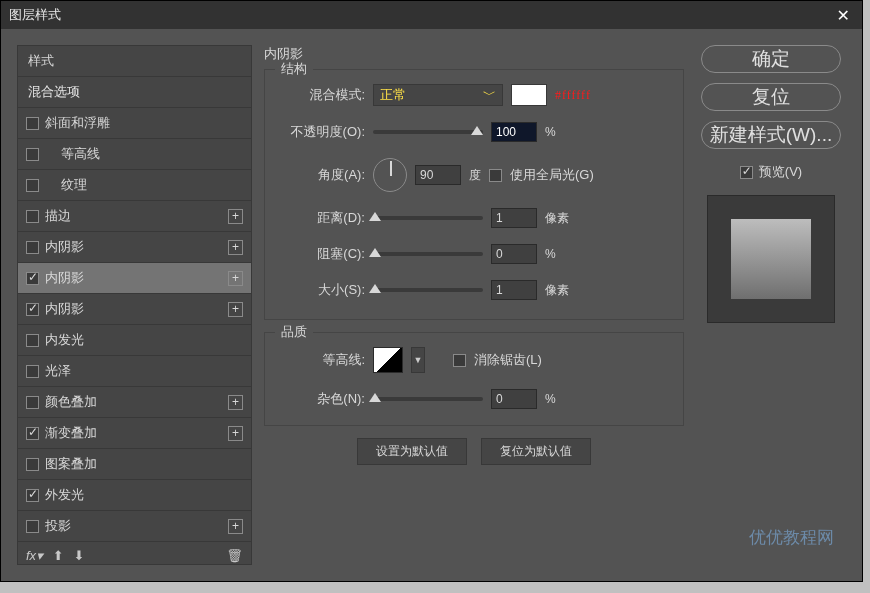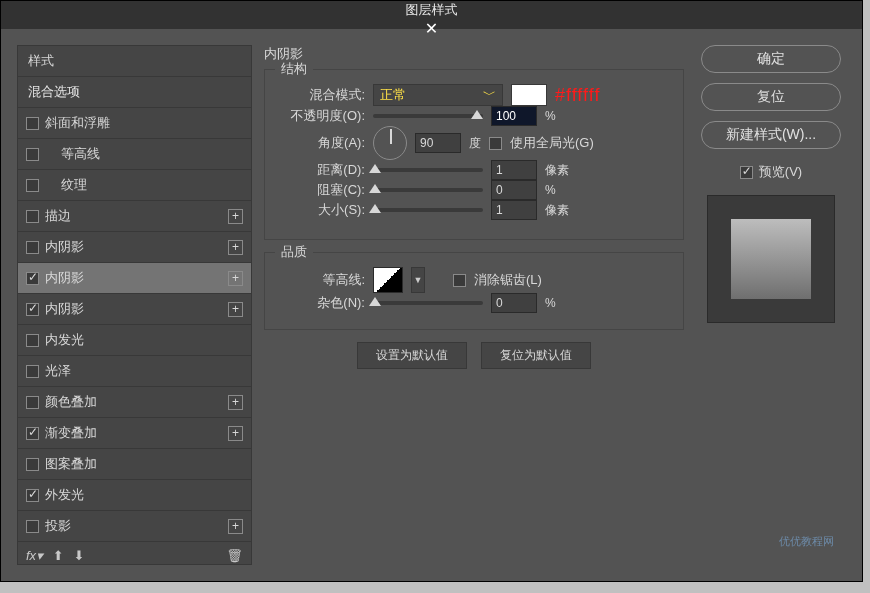--- a/index.html
+++ b/index.html
@@ -1,61 +1,61 @@
 <!DOCTYPE html>
 <html><head>
 <meta charset="utf-8">
 <style>
 * { margin: 0; padding: 0; box-sizing: border-box; font-family: "Microsoft YaHei", sans-serif; }
 body { background: #c0c0c0; width: 870px; height: 593px; position: relative; overflow: hidden; }
 .dialog { position: absolute; top: 0; left: 0; width: 863px; height: 582px; background: #535353; border: 1px solid #000; }
-.titlebar { height: 28px; background: #323232; display: flex; align-items: center; justify-content: space-between; padding: 0 8px; color: #e8e8e8; font-size: 13px; flex-direction: column; }
+.titlebar { height: 28px; background: #323232; display: flex; align-items: center; justify-content: space-between; padding: 0 8px; color: #e8e8e8; font-size: 13px; }
 .close-x { color: #fff; font-size: 16px; cursor: pointer; padding: 0 4px; }
 .content { display: flex; padding: 16px; gap: 12px; height: calc(100% - 28px); }
 
 .left-panel { width: 235px; display: flex; flex-direction: column; background: #454545; border: 1px solid #383838; }
 .l-header { padding: 6px 10px; color: #d8d8d8; font-size: 13px; border-bottom: 1px solid #383838; background: #454545; }
 .l-sub { padding: 6px 10px; color: #e5e5e5; font-size: 13px; border-bottom: 1px solid #383838; }
 .l-row { display: flex; align-items: center; padding: 6px 8px; color: #d8d8d8; font-size: 13px; border-bottom: 1px solid #383838; justify-content: space-between; cursor: pointer; }
 .l-row.sel { background: #747474; }
 .l-left { display: flex; align-items: center; gap: 6px; }
 .cb { width: 13px; height: 13px; border: 1px solid #8a8a8a; background: #3a3a3a; position: relative; display: inline-block; }
 .cb.on::after { content: "✓"; position: absolute; top: -3px; left: 1px; color: #d8d8d8; font-size: 12px; }
 .plus-box { width: 15px; height: 15px; border: 1px solid #8a8a8a; color: #d8d8d8; font-size: 12px; text-align: center; line-height: 13px; }
 .indent { padding-left: 16px; display: inline-block; }
 .l-footer { margin-top: auto; display: flex; align-items: center; padding: 6px 8px; gap: 10px; color: #c8c8c8; font-size: 13px; }
 .trash { margin-left: auto; }
 
 .mid-panel { flex: 1; color: #d8d8d8; font-size: 13px; }
 .section-title { margin-bottom: 6px; }
 .fieldset { border: 1px solid #454545; padding: 14px 16px 16px 16px; margin-bottom: 12px; position: relative; }
 .fieldset .legend { position: absolute; top: -10px; left: 10px; background: #535353; padding: 0 6px; }
-.frow { display: flex; align-items: center; margin-bottom: 0; gap: 8px; }
+.frow { display: flex; align-items: center; margin-bottom: 16px; gap: 8px; }
 .flabel { width: 84px; text-align: right; }
 .select { background: #454545; border: 1px solid #383838; color: #fde047; height: 22px; padding: 0 6px; display: flex; align-items: center; justify-content: space-between; width: 130px; cursor: pointer; }
 .swatch { width: 36px; height: 22px; background: #fff; border: 1px solid #383838; cursor: pointer; }
-.anno { color: #ff1a1a; font-family: Liberation Sans, sans-serif; font-size: 18px; letter-spacing: 1px; }
+.anno { color: #ff1a1a; font-family: Liberation Serif, serif; font-size: 12px; letter-spacing: 1px; }
 .slider-track { position: relative; width: 110px; height: 4px; background: #3a3a3a; border-radius: 2px; }
 .slider-thumb { position: absolute; top: -4px; width: 0; height: 0; border-left: 6px solid transparent; border-right: 6px solid transparent; border-bottom: 9px solid #d8d8d8; cursor: pointer; }
 .num-input { background: #404040; border: 1px solid #2a2a2a; color: #d8d8d8; width: 46px; height: 20px; padding: 0 4px; font-size: 12px; }
 .num-input.sel { background: #0f172a; color: #fff; }
 .unit { color: #d8d8d8; font-size: 12px; }
 .dial { width: 34px; height: 34px; border: 1px solid #8a8a8a; border-radius: 50%; position: relative; }
 .dial::after { content: ""; position: absolute; left: 16px; top: 2px; width: 1.5px; height: 15px; background: #d8d8d8; }
 .contour-sw { width: 30px; height: 26px; background: linear-gradient(135deg, #fff 50%, #000 50%); border: 1px solid #2a2a2a; cursor: pointer; }
 .contour-dd { width: 14px; height: 26px; background: #454545; border: 1px solid #383838; display: flex; align-items: center; justify-content: center; cursor: pointer; }
 .btnrow { display: flex; gap: 14px; justify-content: center; margin-top: 4px; }
 .flat-btn { background: #454545; border: 1px solid #383838; color: #d8d8d8; padding: 4px 18px; font-size: 12px; cursor: pointer; }
 
 .right-panel { width: 150px; display: flex; flex-direction: column; gap: 10px; align-items: center; }
-.pill-btn { width: 140px; height: 28px; border: 1px solid #8a8a8a; border-radius: 14px; color: #e0e0e0; font-size: 14px; display: flex; align-items: center; justify-content: center; cursor: pointer; background: #535353; }
+.pill-btn { width: 140px; height: 28px; border: 1px solid #8a8a8a; border-radius: 14px; color: #e0e0e0; font-size: 19px; display: flex; align-items: center; justify-content: center; cursor: pointer; background: #535353; }
 .preview-row { display: flex; align-items: center; gap: 6px; color: #d8d8d8; font-size: 13px; margin-top: 4px; }
 .preview-box { width: 128px; height: 128px; background: #3a3a3a; border: 1px solid #2a2a2a; display: flex; align-items: center; justify-content: center; margin-top: 4px; }
 .preview-inner { width: 80px; height: 80px; background: linear-gradient(180deg, #bdbdbd 0%, #6f6f6f 100%); }
-.watermark { position: absolute; right: 28px; bottom: 32px; color: #7aa8d6; font-size: 11px; opacity: 0.65; text-align: center; }
+.watermark { position: absolute; right: 28px; bottom: 32px; color: #7aa8d6; font-size: 17px; opacity: 0.65; text-align: center; }
 </style>
 </head>
 <body>
 
 <div class="dialog">
   <div class="titlebar">
     <span>图层样式</span>
     <span class="close-x">✕</span>
   </div>
 

